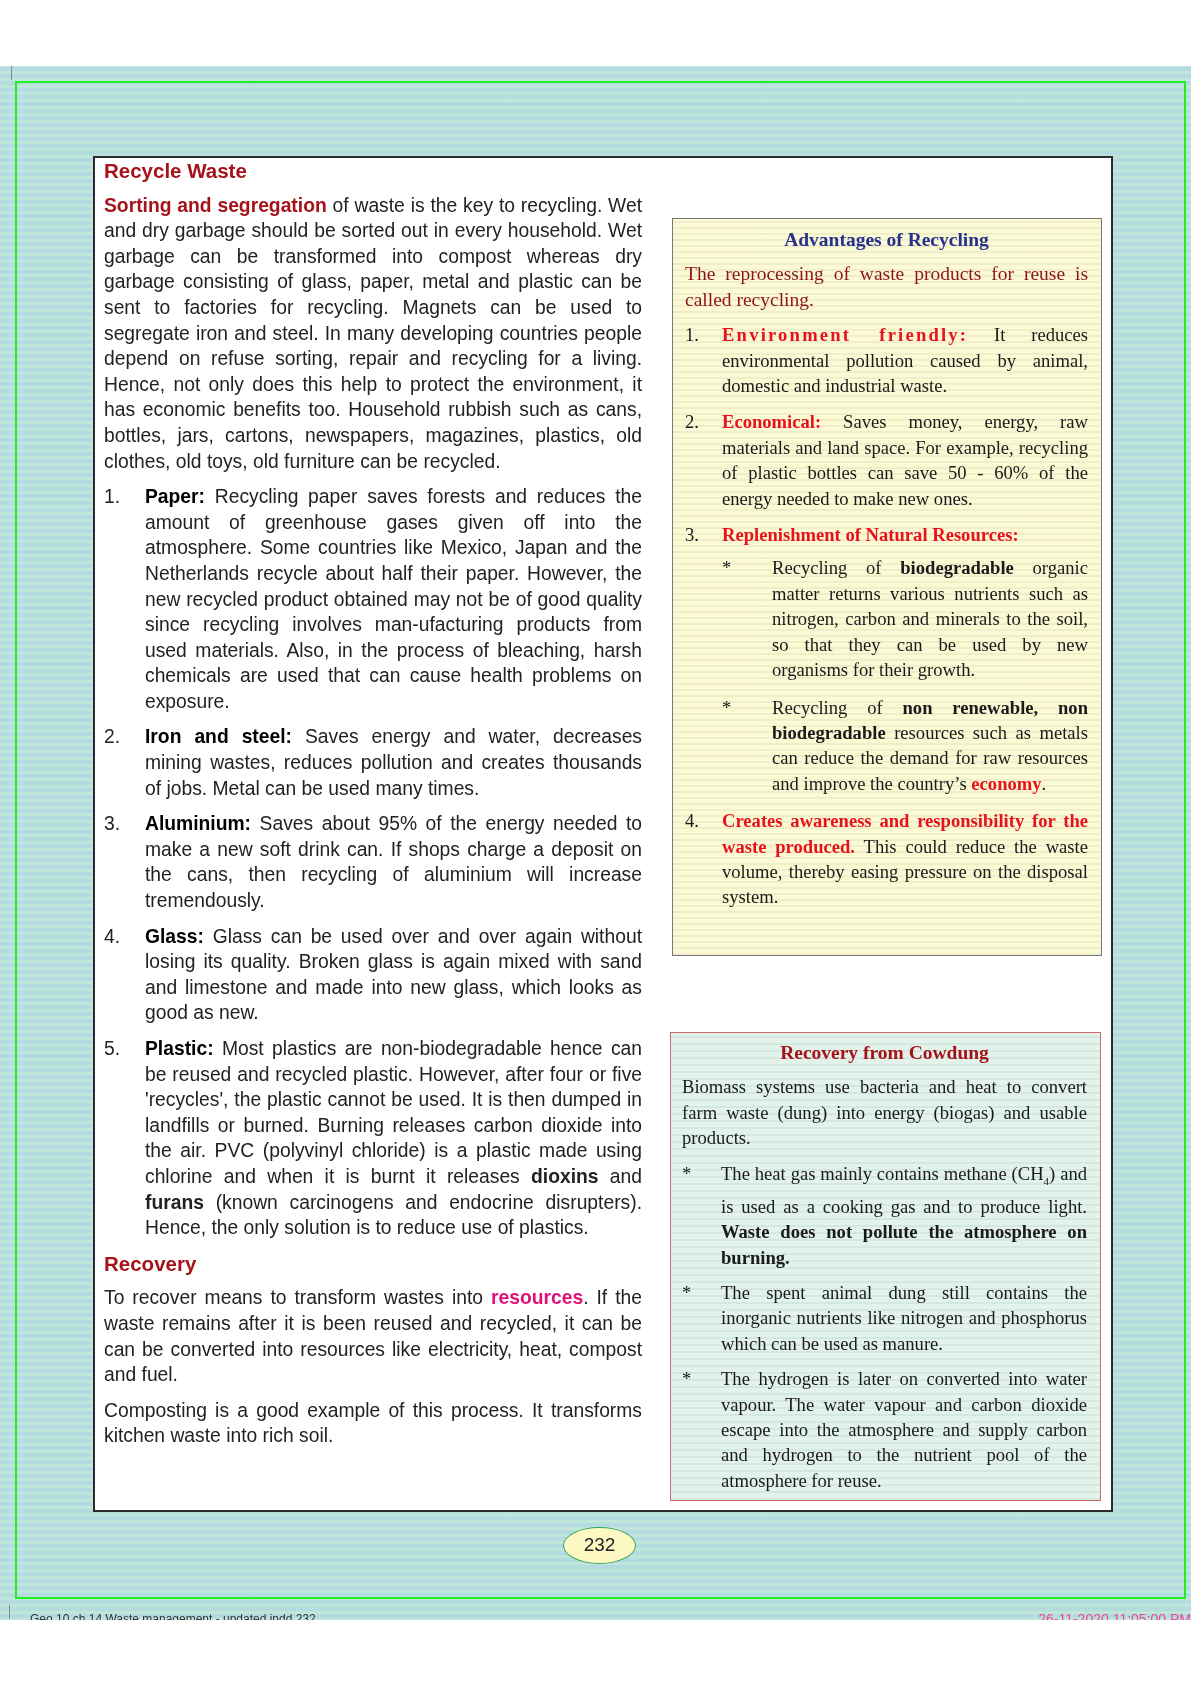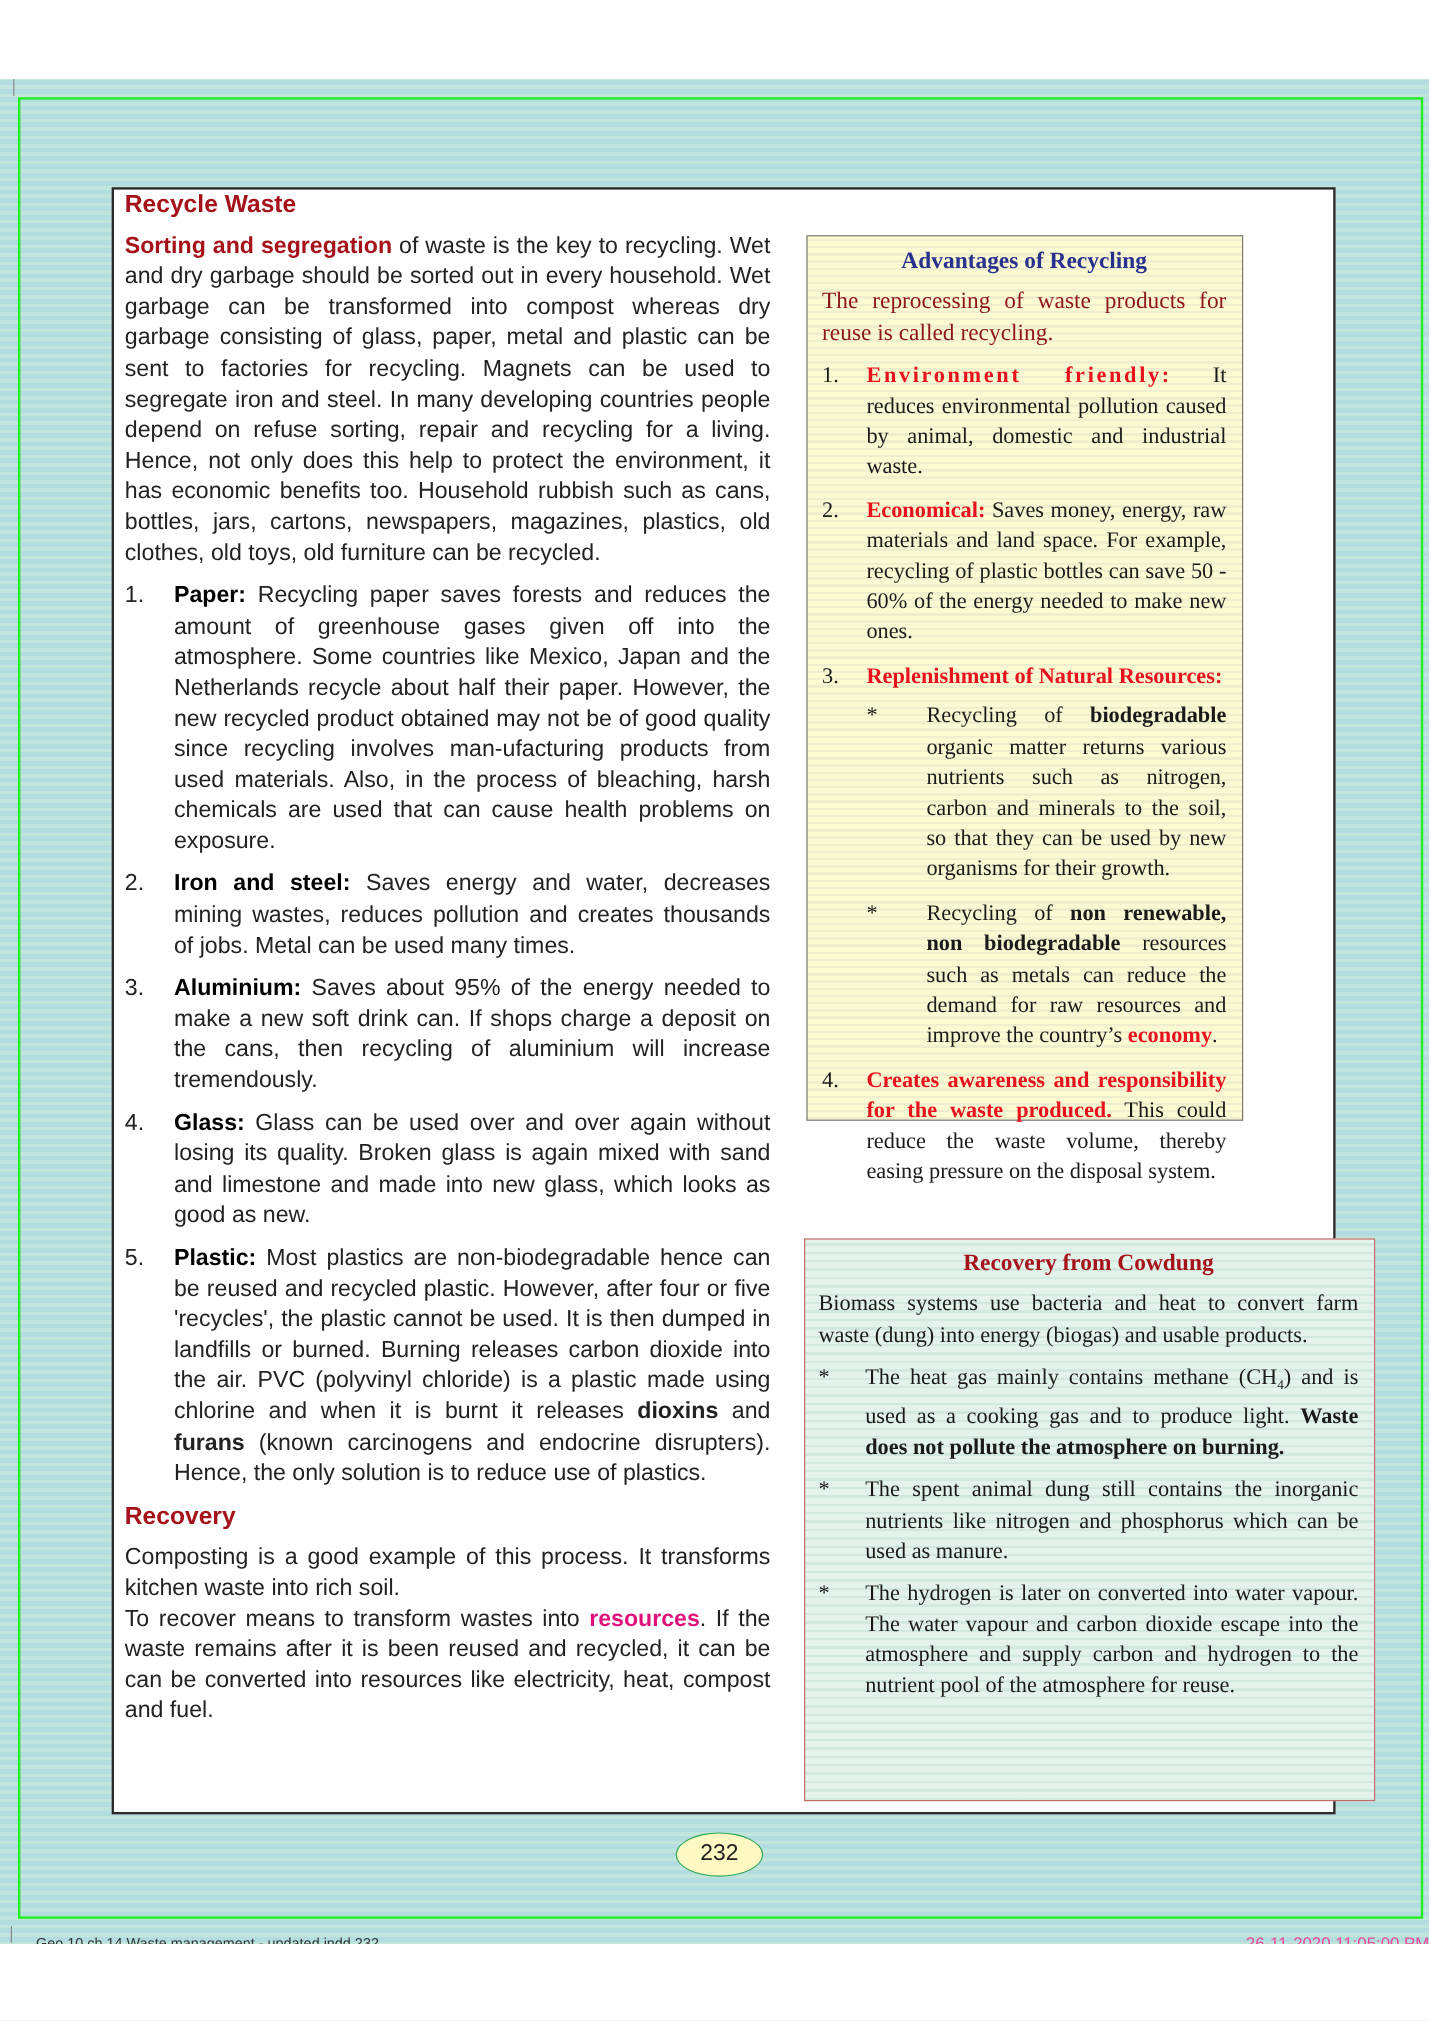--- a/index.html
+++ b/index.html
@@ -30,39 +30,39 @@
   .h-red { color:#a5121a; font-weight:bold; font-size:20.5px; }
   .red-b { color:#000000; font-weight:bold; }
   .pink { color:#e0127a; font-weight:bold; }
   .para { text-align:justify; margin:0; }
   .section-title { margin:0 0 9px 0; }
   .list { margin:10px 0 0 0; padding:0; list-style:none; }
   .list li { position:relative; padding-left:41px; text-align:justify; margin-bottom:10px; }
   .list .num { position:absolute; left:0; top:0; }
 
   .adv-box {
-    position:absolute; left:672px; top:196px; width:364px; height:738px;
+    position:absolute; left:672px; top:218px; width:430px; height:738px;
     border:1.5px solid #777; box-sizing:border-box;
     background-color:#fbfad2;
     background-image: repeating-linear-gradient(0deg, rgba(230,228,200,0.55) 0px, rgba(230,228,200,0.55) 2px, transparent 2px, transparent 6px);
     padding:8px 13px 0 12px;
     font-family:"Liberation Serif", serif; font-size:18.6px; line-height:25.4px; color:#1a1a1a;
   }
   .adv-title { text-align:center; color:#28318e; font-weight:bold; font-size:19.5px; margin-bottom:9px; }
   .adv-def { color:#8e141c; font-weight:normal; font-size:19.5px; text-align:justify; margin-bottom:10px; }
   .adv-list { margin:0; padding:0; list-style:none; }
   .adv-list > li { position:relative; padding-left:37px; text-align:justify; margin-bottom:11px; }
   .adv-list .num { position:absolute; left:0; top:0; }
   .bright-red { color:#e8121e; font-weight:bold; }
   .star-list { margin:8px 0 0 0; padding:0; list-style:none; }
   .star-list li { position:relative; padding-left:50px; text-align:justify; margin-bottom:12px; }
   .star-list .star { position:absolute; left:0; top:0; }
 
   .cow-box {
-    position:absolute; left:670px; top:1032px; width:476px; height:469px;
+    position:absolute; left:670px; top:1032px; width:431px; height:469px;
     border:1.5px solid #c96a6a; box-sizing:border-box;
     background-color:#e3f2ea;
     background-image: repeating-linear-gradient(0deg, rgba(200,225,215,0.6) 0px, rgba(200,225,215,0.6) 2px, transparent 2px, transparent 7px);
     padding:7px 13px 17px 11px;
     font-family:"Liberation Serif", serif; font-size:18.6px; line-height:25.4px; color:#1a1a1a;
   }
   .cow-title { text-align:center; color:#a5121a; font-weight:bold; font-size:19.5px; margin-bottom:9px; }
   .cow-intro { text-align:justify; margin-bottom:10px; }
   .cow-list { margin:0; padding:0; list-style:none; }
   .cow-list li { position:relative; padding-left:39px; text-align:justify; margin-bottom:10px; }
@@ -114,22 +114,22 @@
       <span class="num">4.</span>
       <span class="red-b">Glass:</span><span> Glass can be used over and over again without losing its quality. Broken glass is again mixed with sand and limestone and made into new glass, which looks as good as new.</span>
     </li>
     <li>
       <span class="num">5.</span>
       <span class="red-b">Plastic:</span><span>  Most plastics are non-biodegradable hence can be reused and recycled plastic. However, after four or five 'recycles', the plastic cannot be used. It is then dumped in landfills or burned. Burning releases carbon dioxide into the air. PVC (polyvinyl chloride) is a plastic made using chlorine and when it is burnt it releases </span><b>dioxins</b><span> and </span><b>furans</b><span> (known carcinogens and endocrine disrupters). Hence, the only solution is to reduce use of plastics.</span>
     </li>
   </ul>
 
   <div class="h-red section-title" style="margin-top:0px">Recovery</div>
+  <p class="para" style="margin-bottom:10px"><span>To recover means to transform wastes into </span><span class="pink">resources</span><span>. If the waste remains after it is been reused and recycled, it can be can be converted into resources like electricity, heat, compost and fuel.</span></p>
   <p class="para">Composting is a good example of this process. It transforms kitchen waste into rich soil.</p>
-  <p class="para" style="margin-bottom:10px"><span>To recover means to transform wastes into </span><span class="pink">resources</span><span>. If the waste remains after it is been reused and recycled, it can be can be converted into resources like electricity, heat, compost and fuel.</span></p>
 </div>
 
 <div class="adv-box">
   <div class="adv-title">Advantages of Recycling</div>
   <div class="adv-def">The reprocessing of waste products for reuse is called recycling.</div>
   <ul class="adv-list">
     <li>
       <span class="num">1.</span>
       <span class="bright-red" style="letter-spacing:2.2px">Environment friendly:</span><span> It reduces environmental pollution caused by animal, domestic and industrial waste.</span>
     </li>

